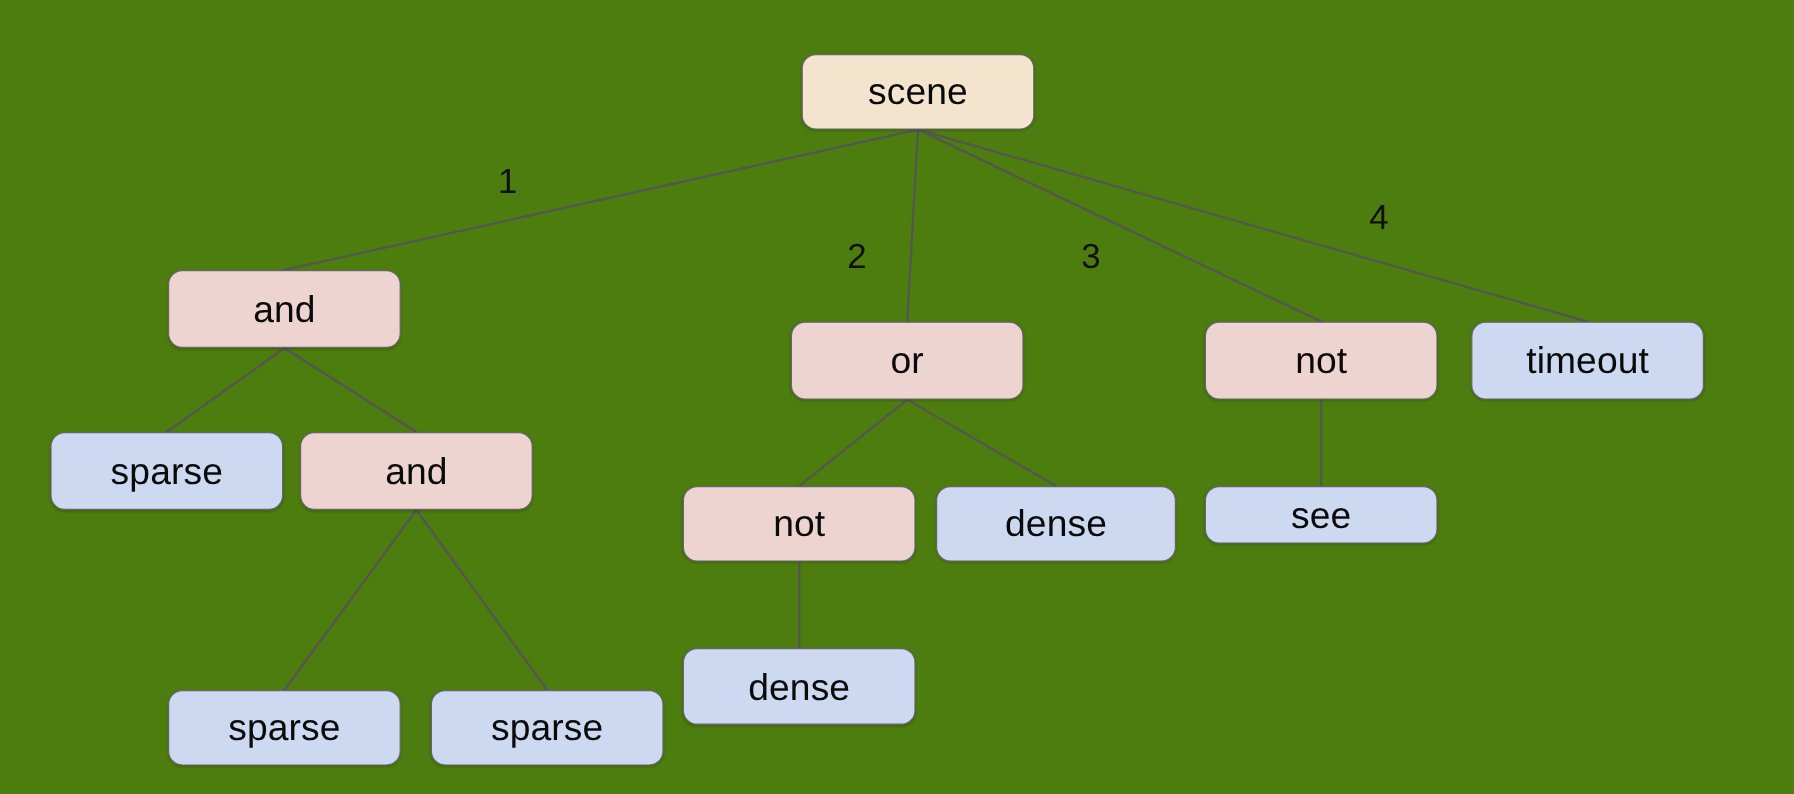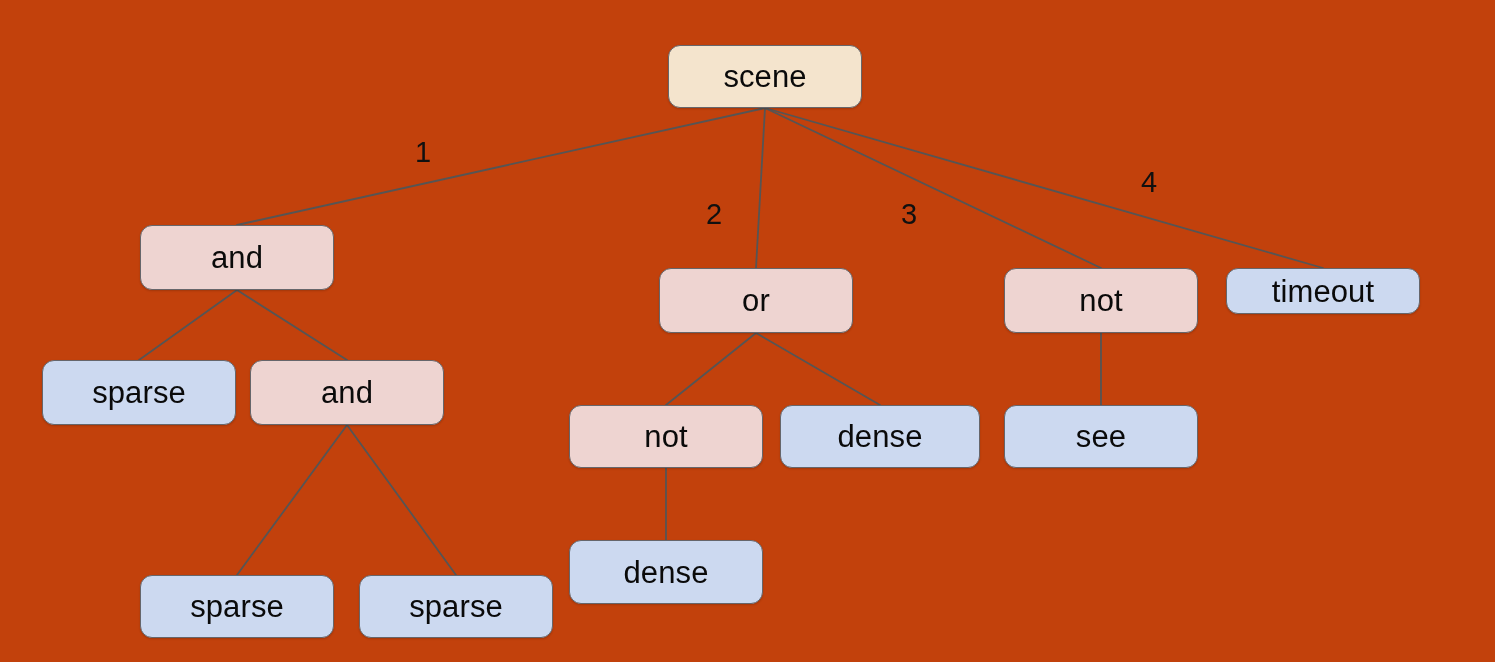--- a/index.html
+++ b/index.html
@@ -57,21 +57,21 @@
     font-size: 29px;
     color: #101010;
     line-height: 1;
     white-space: nowrap;
     -webkit-font-smoothing: antialiased;
   }
 </style>
 </head>
 <body>
 
-<div id="canvas" style="background: #c2410c;">
+<div id="canvas" style="background: #4d7c0f;">
 
   <svg id="edge-layer" width="1495" height="662" viewBox="0 0 1495 662" xmlns="http://www.w3.org/2000/svg">
       <line x1="765" y1="108" x2="237" y2="225" stroke="#555555" stroke-width="1.8" stroke-linecap="round"></line>
       <line x1="765" y1="108" x2="756" y2="268" stroke="#555555" stroke-width="1.8" stroke-linecap="round"></line>
       <line x1="765" y1="108" x2="1101" y2="268" stroke="#555555" stroke-width="1.8" stroke-linecap="round"></line>
       <line x1="765" y1="108" x2="1323" y2="268" stroke="#555555" stroke-width="1.8" stroke-linecap="round"></line>
       <line x1="237" y1="290" x2="139" y2="360" stroke="#555555" stroke-width="1.8" stroke-linecap="round"></line>
       <line x1="237" y1="290" x2="347" y2="360" stroke="#555555" stroke-width="1.8" stroke-linecap="round"></line>
       <line x1="347" y1="425" x2="237" y2="575" stroke="#555555" stroke-width="1.8" stroke-linecap="round"></line>
       <line x1="347" y1="425" x2="456" y2="575" stroke="#555555" stroke-width="1.8" stroke-linecap="round"></line>
@@ -87,36 +87,36 @@
       </div>
       <div class="node kind-op" style="left: 140px; top: 225px; width: 194px; height: 65px;">
         <span class="node-label">and</span>
       </div>
       <div class="node kind-op" style="left: 659px; top: 268px; width: 194px; height: 65px;">
         <span class="node-label">or</span>
       </div>
       <div class="node kind-op" style="left: 1004px; top: 268px; width: 194px; height: 65px;">
         <span class="node-label">not</span>
       </div>
-      <div class="node kind-term" style="left: 1226px; top: 268px; width: 194px; height: 46px;">
+      <div class="node kind-term" style="left: 1226px; top: 268px; width: 194px; height: 65px;">
         <span class="node-label">timeout</span>
       </div>
       <div class="node kind-term" style="left: 42px; top: 360px; width: 194px; height: 65px;">
         <span class="node-label">sparse</span>
       </div>
       <div class="node kind-op" style="left: 250px; top: 360px; width: 194px; height: 65px;">
         <span class="node-label">and</span>
       </div>
       <div class="node kind-op" style="left: 569px; top: 405px; width: 194px; height: 63px;">
         <span class="node-label">not</span>
       </div>
       <div class="node kind-term" style="left: 780px; top: 405px; width: 200px; height: 63px;">
         <span class="node-label">dense</span>
       </div>
-      <div class="node kind-term" style="left: 1004px; top: 405px; width: 194px; height: 63px;">
+      <div class="node kind-term" style="left: 1004px; top: 405px; width: 194px; height: 48px;">
         <span class="node-label">see</span>
       </div>
       <div class="node kind-term" style="left: 569px; top: 540px; width: 194px; height: 64px;">
         <span class="node-label">dense</span>
       </div>
       <div class="node kind-term" style="left: 140px; top: 575px; width: 194px; height: 63px;">
         <span class="node-label">sparse</span>
       </div>
       <div class="node kind-term" style="left: 359px; top: 575px; width: 194px; height: 63px;">
         <span class="node-label">sparse</span>

